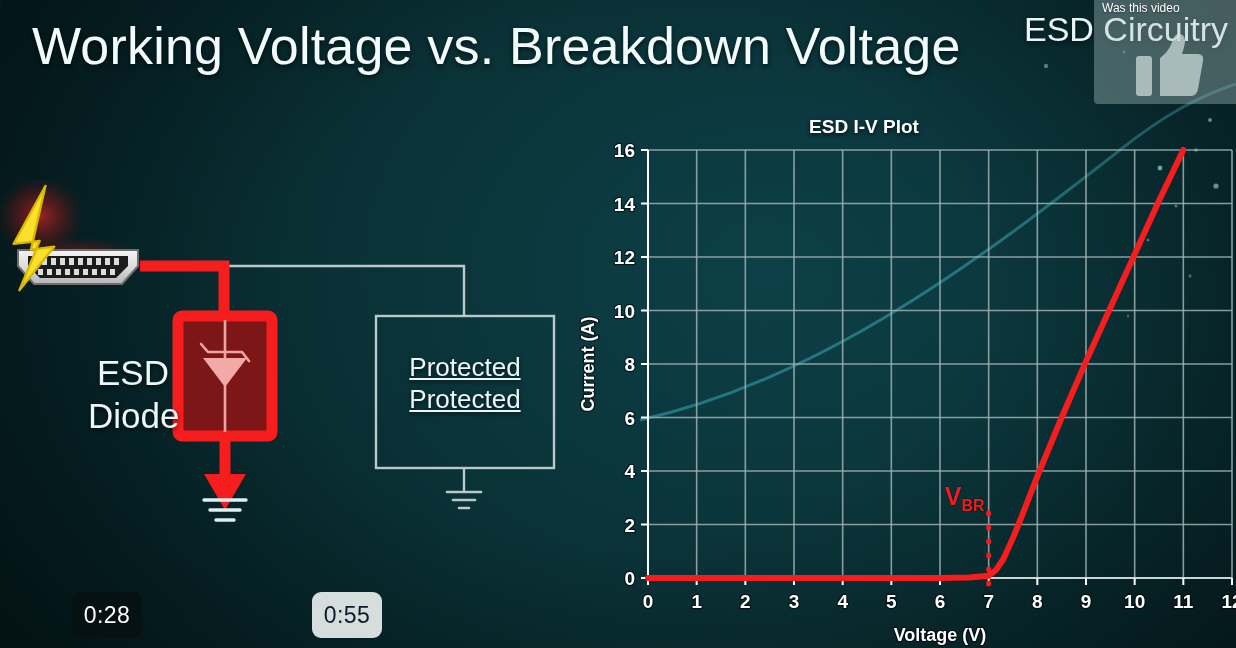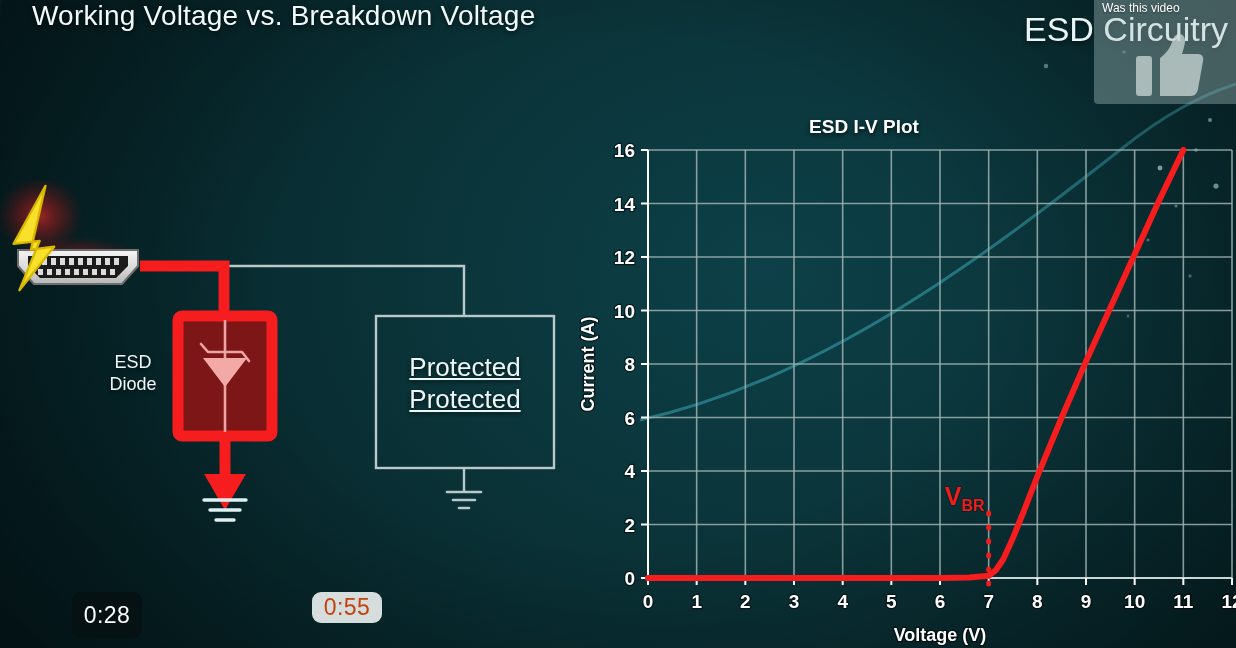--- a/index.html
+++ b/index.html
@@ -30,22 +30,22 @@
     position: absolute;
     inset: 0;
     background: radial-gradient(ellipse 780px 560px at 50% 45%, rgba(0,0,0,0) 45%, rgba(0,0,0,0.35) 100%);
     pointer-events: none;
   }
 
   
   #page-title {
     position: absolute;
     left: 32px;
-    top: 0;
-    font-size: 28px;
+    top: 16px;
+    font-size: 52px;
     font-weight: 400;
     color: #f2fbfb;
     letter-spacing: 0.2px;
     text-shadow: 0 2px 5px rgba(0,0,0,0.65);
     white-space: nowrap;
   }
   #brand-label {
     position: absolute;
     right: 8px;
     top: 10px;
@@ -92,21 +92,21 @@
     left: 0;
     top: 180px;
     width: 580px;
     height: 360px;
   }
   #circuit-svg { position: absolute; left: 0; top: 0; }
 
   .diagram-label {
     position: absolute;
     color: #eef7f7;
-    font-size: 18px;
+    font-size: 35px;
     text-align: center;
     line-height: 1.22;
     text-shadow: 0 2px 4px rgba(0,0,0,0.6);
     white-space: nowrap;
   }
   #esd-diode-label { left: 88px; top: 172px; width: 90px; }
   #protected-circuitry-label {
     left: 380px; top: 172px; width: 170px;
     font-size: 26px;
     text-decoration: underline;
@@ -174,23 +174,23 @@
     letter-spacing: 0.4px;
   }
   #time-badge-current {
     left: 72px; top: 592px;
     width: 70px; height: 46px;
     background: #061113;
     color: #ffffff;
   }
   #time-badge-total {
     left: 312px; top: 592px;
-    width: 70px; height: 31px;
+    width: 70px; height: 46px;
     background: #d6dddd;
-    color: #c2410c;
+    color: #0f172a;
   }
 </style>
 </head>
 <body>
 
 <div id="stage">
 
   <div class="bg-sheen"></div>
 
   <svg width="1236" height="648" style="position:absolute;left:0;top:0;">

